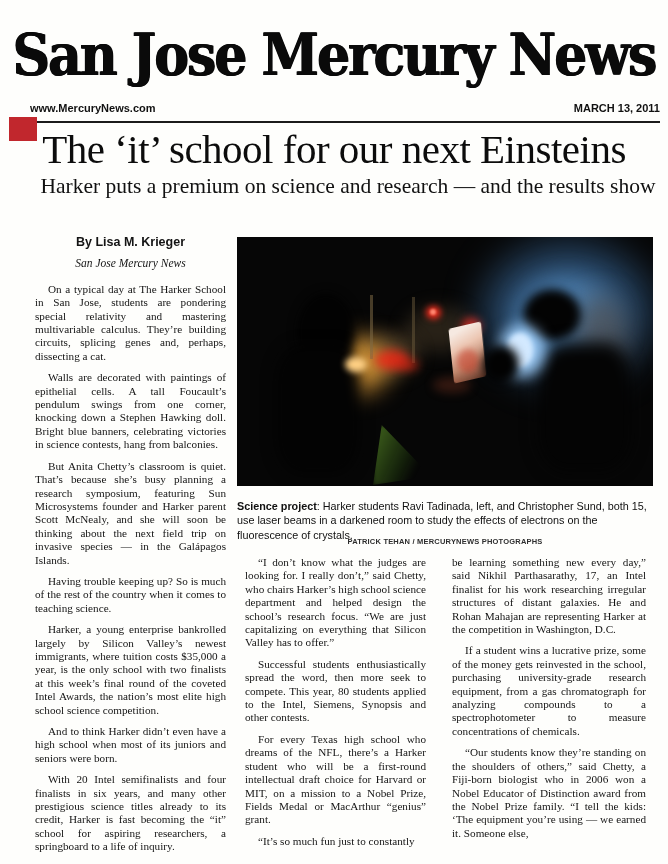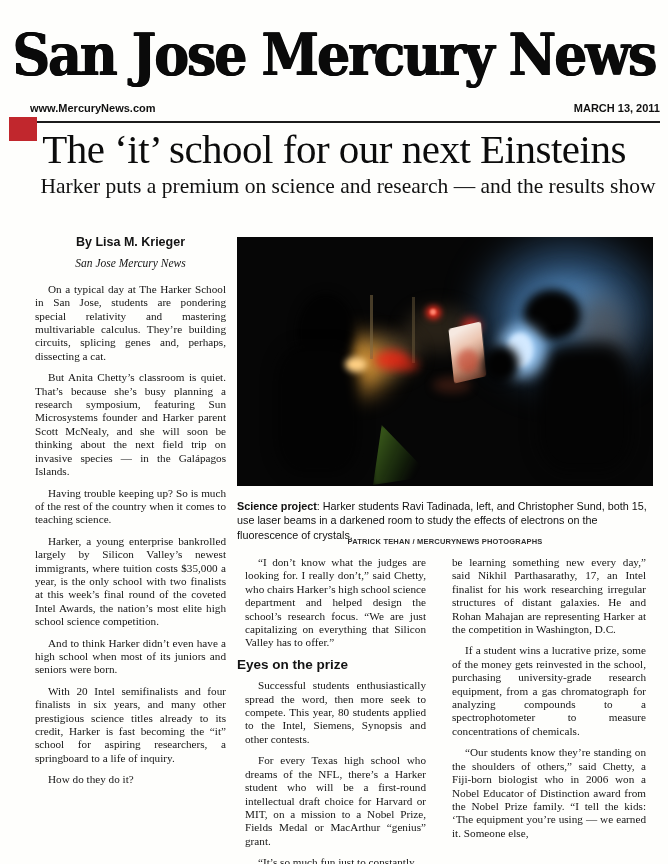--- a/index.html
+++ b/index.html
@@ -110,20 +110,21 @@
 </div>
 <div class="red-mark"></div>
 
 <div class="headline">The ‘it’ school for our next Einsteins</div>
 <div class="subheadline">Harker puts a premium on science and research — and the results show</div>
 
 <div class="col" id="col1">
   <p class="byline-author">By Lisa M. Krieger</p>
   <p class="byline-pub">San Jose Mercury News</p>
   <p class="first">On a typical day at The Harker School in San Jose, students are pondering special relativity and mastering multivariable calculus. They’re building circuits, splicing genes and, perhaps, dissecting a cat.</p>
+  <p>Walls are decorated with paintings of epithelial cells. A tall Foucault’s pendulum swings from one corner, knocking down a Stephen Hawking doll. Bright blue banners, celebrating victories in science contests, hang from balconies.</p>
   <p>But Anita Chetty’s classroom is quiet. That’s because she’s busy planning a research symposium, featuring Sun Microsystems founder and Harker parent Scott McNealy, and she will soon be thinking about the next field trip on invasive species — in the Galápagos Islands.</p>
   <p>Having trouble keeping up? So is much of the rest of the country when it comes to teaching science.</p>
   <p>Harker, a young enterprise bankrolled largely by Silicon Valley’s newest immigrants, where tuition costs $35,000 a year, is the only school with two finalists at this week’s final round of the coveted Intel Awards, the nation’s most elite high school science competition.</p>
   <p>And to think Harker didn’t even have a high school when most of its juniors and seniors were born.</p>
   <p>With 20 Intel semifinalists and four finalists in six years, and many other prestigious science titles already to its credit, Harker is fast becoming the “it” school for aspiring researchers, a springboard to a life of inquiry.</p>
   <p>How do they do it?</p>
 </div>
 
 <div class="photo">
   <div class="ph wall-tan"></div>
@@ -151,21 +152,20 @@
   <div class="ph arm-dark"></div>
   <div class="ph green-wedge"></div>
   <div class="ph floor-warm"></div>
 </div>
 
 <div class="photo-credit">PATRICK TEHAN / MERCURYNEWS PHOTOGRAPHS</div>
 <div class="photo-caption"><span class="caption-lead">Science project</span><span>: Harker students Ravi Tadinada, left, and Christopher Sund, both 15, use laser beams in a darkened room to study the effects of electrons on the fluorescence of crystals.</span></div>
 
 <div class="col" id="col2">
   <p>“I don’t know what the judges are looking for. I really don’t,” said Chetty, who chairs Harker’s high school science department and helped design the school’s research focus. “We are just capitalizing on everything that Silicon Valley has to offer.”</p>
-  <p class="section-subhead">Eyes on the prize</p>
   <p>Successful students enthusiastically spread the word, then more seek to compete. This year, 80 students applied to the Intel, Siemens, Synopsis and other contests.</p>
   <p>For every Texas high school who dreams of the NFL, there’s a Harker student who will be a first-round intellectual draft choice for Harvard or MIT, on a mission to a Nobel Prize, Fields Medal or MacArthur “genius” grant.</p>
   <p>“It’s so much fun just to constantly</p>
 </div>
 
 <div class="col" id="col3">
   <p class="noindent">be learning something new every day,” said Nikhil Parthasarathy, 17, an Intel finalist for his work researching irregular structures of distant galaxies. He and Rohan Mahajan are representing Harker at the competition in Washington, D.C.</p>
   <p>If a student wins a lucrative prize, some of the money gets reinvested in the school, purchasing university-grade research equipment, from a gas chromatograph for analyzing compounds to a spectrophotometer to measure concentrations of chemicals.</p>
   <p>“Our students know they’re standing on the shoulders of others,” said Chetty, a Fiji-born biologist who in 2006 won a Nobel Educator of Distinction award from the Nobel Prize family. “I tell the kids: ‘The equipment you’re using — we earned it. Someone else,</p>
 </div>

